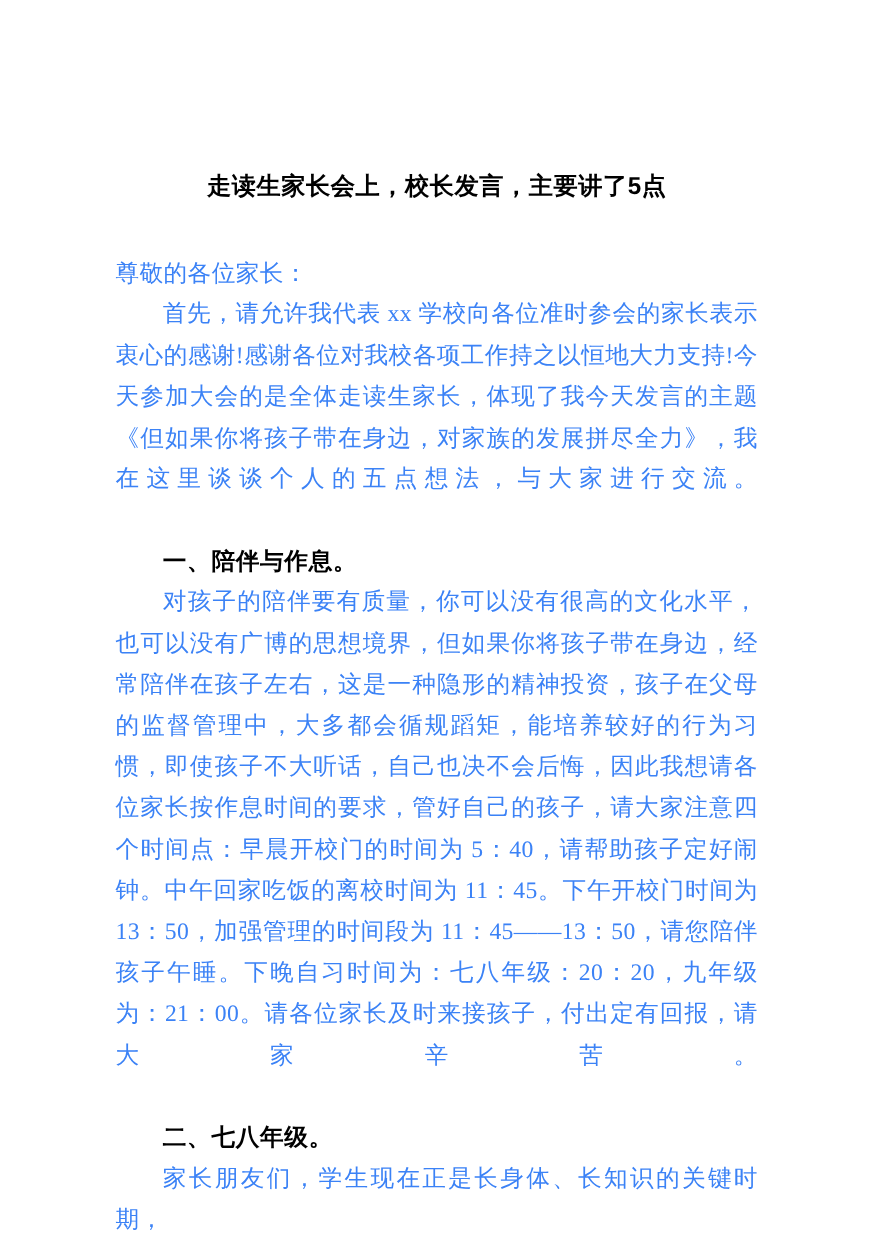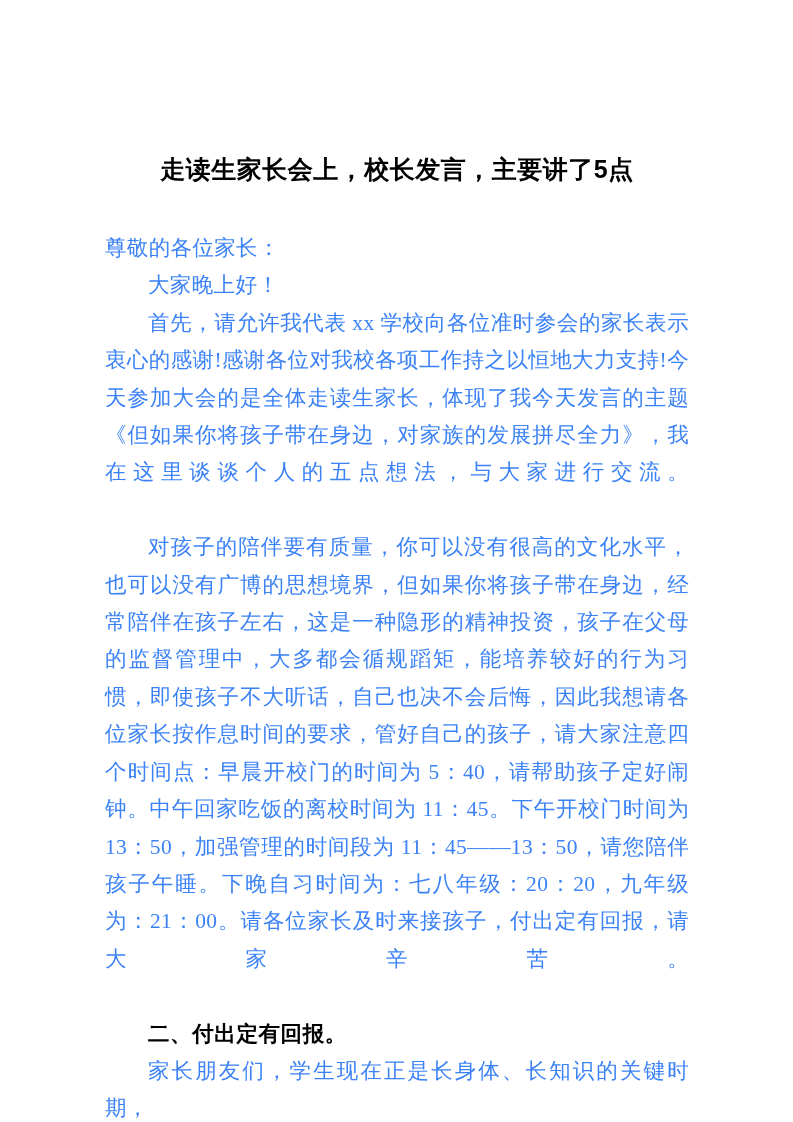--- a/index.html
+++ b/index.html
@@ -35,21 +35,21 @@
   .doc-title {
     margin: 0;
     padding: 0;
     position: absolute;
     left: 0;
     top: 152px;
     width: 584px;
     text-align: center;
     font-family: "Liberation Sans", "DejaVu Sans", sans-serif;
     font-weight: 700;
-    font-size: 25px;
+    font-size: 22px;
     line-height: 34px;
     letter-spacing: 0.5px;
     color: #000000;
     white-space: nowrap;
   }
 
   
   .flow {
     position: absolute;
     left: 0;
@@ -93,22 +93,22 @@
 <body>
 
 <div class="page">
 
   <div class="doc-body">
 
     <h1 class="doc-title">走读生家长会上，校长发言，主要讲了5点</h1>
 
     <div class="flow">
         <p class="para nofill">尊敬的各位家长：</p>
-        <p class="para indent nofill">大家晚上好！</p>
         <p class="para indent">首先，请允许我代表 xx 学校向各位准时参会的家长表示衷心的感谢!感谢各位对我校各项工作持之以恒地大力支持!今天参加大会的是全体走读生家长，体现了我今天发言的主题《但如果你将孩子带在身边，对家族的发展拼尽全力》，我在这里谈谈个人的五点想法，与大家进行交流。</p>
+        <p class="para heading nofill">一、陪伴与作息。</p>
         <p class="para indent">对孩子的陪伴要有质量，你可以没有很高的文化水平，也可以没有广博的思想境界，但如果你将孩子带在身边，经常陪伴在孩子左右，这是一种隐形的精神投资，孩子在父母的监督管理中，大多都会循规蹈矩，能培养较好的行为习惯，即使孩子不大听话，自己也决不会后悔，因此我想请各位家长按作息时间的要求，管好自己的孩子，请大家注意四个时间点：早晨开校门的时间为 5：40，请帮助孩子定好闹钟。中午回家吃饭的离校时间为 11：45。下午开校门时间为 13：50，加强管理的时间段为 11：45——13：50，请您陪伴孩子午睡。下晚自习时间为：七八年级：20：20，九年级为：21：00。请各位家长及时来接孩子，付出定有回报，请大家辛苦。</p>
-        <p class="para heading nofill">二、付出定有回报。</p>
+        <p class="para heading nofill">二、七八年级。</p>
         <p class="para indent nofill">家长朋友们，学生现在正是长身体、长知识的关键时期，</p>
       </div>
 
   </div>
 
 </div>
 
 </body></html>

